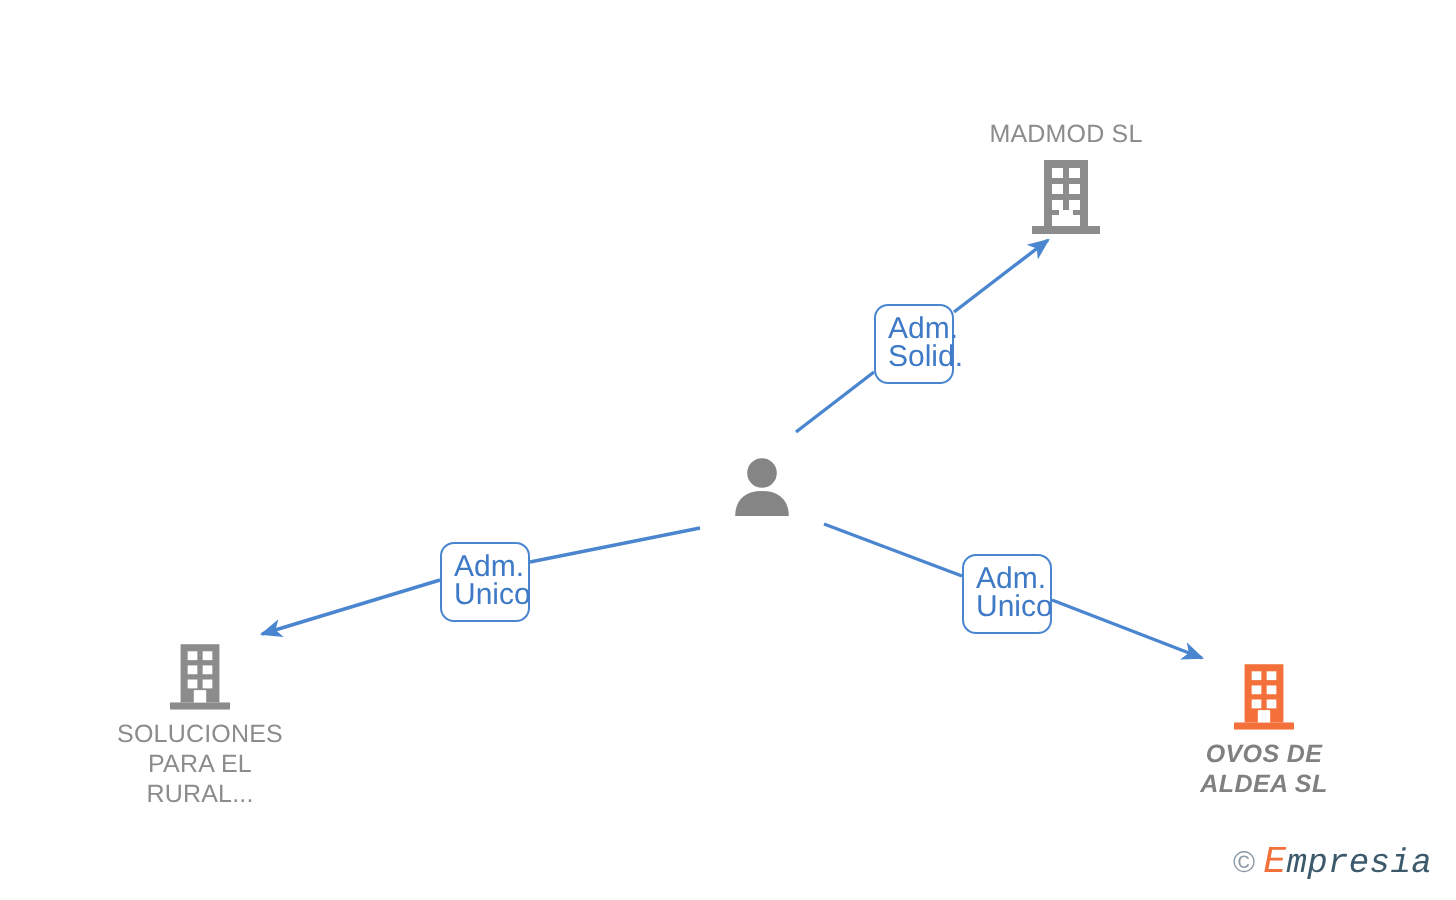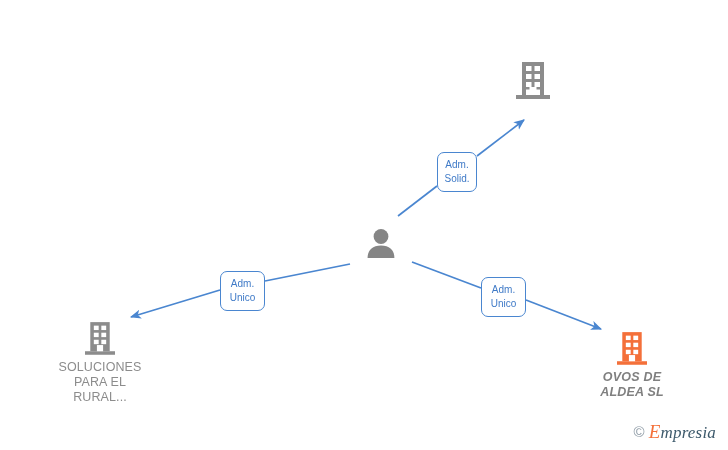--- a/index.html
+++ b/index.html
@@ -66,21 +66,21 @@
   }
 
   
   .edge-label {
     position: absolute;
     box-sizing: border-box;
     background: #ffffff;
     border: 1.4px solid #4a86d0;
     border-radius: 7px;
     color: #3f7ac7;
-    font-size: 10px;
+    font-size: 15px;
     line-height: 14px;
     text-align: center;
     padding: 5px 6px 5px 6px;
     white-space: pre-line;
     -webkit-user-select: none;
     user-select: none;
   }
 
   
   #watermark {
@@ -92,21 +92,21 @@
     gap: 4px;
     -webkit-user-select: none;
     user-select: none;
   }
   #watermark .copy-mark {
     font-size: 15px;
     color: #8d9aa5;
     line-height: 1;
   }
   #watermark .brand {
-    font-family: Liberation Serif, serif;
+    font-family: Liberation Mono, monospace;
     font-style: italic;
     font-size: 17px;
     line-height: 1;
     color: #3d5a6c;
     letter-spacing: 0.2px;
   }
   #watermark .brand .brand-initial {
     color: #f4703a;
     font-size: 19px;
   }
@@ -142,20 +142,21 @@
   <div class="edge-label" style="left:437px; top:152px; width:40px;">Adm.
 Solid.</div>
 
   <div class="edge-label" style="left:220px; top:271px; width:45px;">Adm.
 Unico</div>
 
   <div class="edge-label" style="left:481px; top:277px; width:45px;">Adm.
 Unico</div>
 
   <div class="node" style="left:533px; top:60px;">
+    <span class="node-label above">MADMOD  SL</span>
     <span class="node-icon">
       <svg width="34" height="40" viewBox="0 0 34 40" xmlns="http://www.w3.org/2000/svg">
         <g fill="#8c8c8c">
           <rect x="6" y="2" width="22" height="33"></rect>
           <rect x="0" y="35" width="34" height="4"></rect>
         </g>
         <g fill="#ffffff">
           <rect x="10" y="6" width="5.5" height="5"></rect>
           <rect x="18.5" y="6" width="5.5" height="5"></rect>
           <rect x="10" y="14" width="5.5" height="5"></rect>

